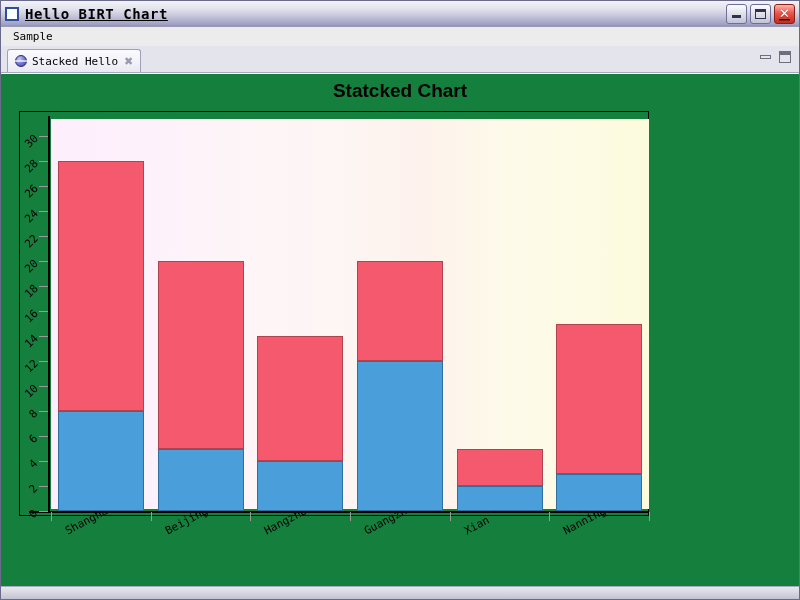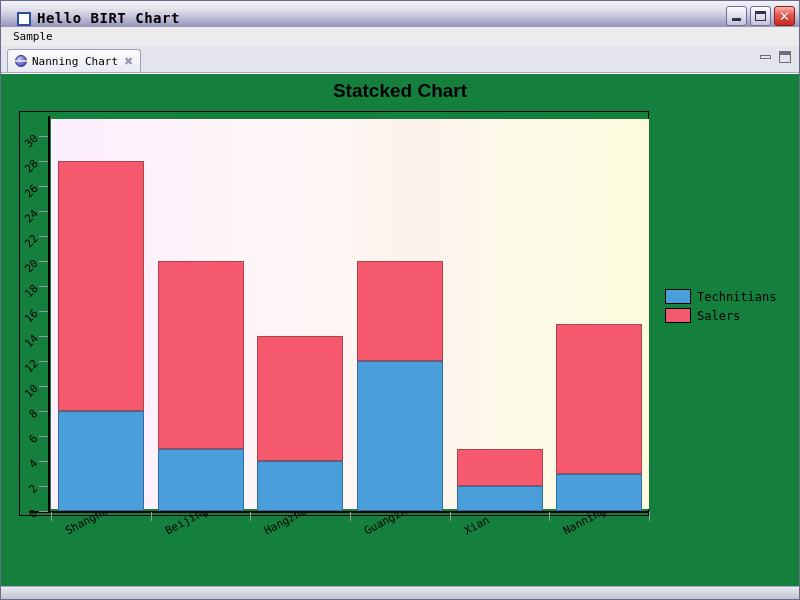--- a/index.html
+++ b/index.html
@@ -23,23 +23,24 @@
   }
 
   
   #title-bar {
     height: 26px;
     flex: 0 0 26px;
     background: linear-gradient(to bottom,
         #f2f2f8 0%, #e4e4ee 30%, #c6c6dc 60%, #9c9cc0 97%, #8c8cb4 100%);
     border-bottom: 1px solid #9a9ab4;
     display: flex;
-    align-items: flex-end;
-    padding: 0 2px 0 16px;
-    box-sizing: border-box;
+    align-items: center;
+    padding: 0 2px 0 4px;
+    box-sizing: border-box;
+    text-decoration: underline;
   }
   #title-icon {
     width: 14px; height: 14px;
     border: 2px solid #2b4f9e;
     background: #ffffff;
     box-sizing: border-box;
     margin-right: 6px;
     flex: 0 0 auto;
   }
   #title-text {
@@ -331,21 +332,21 @@
     </div>
   </div>
 
   <div id="menu-bar">
     <div class="menu-item">Sample</div>
   </div>
 
   <div id="tab-area">
     <div id="tab-chart">
       <span class="globe-icon"></span>
-      <span id="tab-label">Nanning Chart</span>
+      <span id="tab-label">Stacked Hello</span>
       <span id="tab-close">✖</span>
     </div>
     <div id="view-btns">
       <div class="vglyph-min"></div>
       <div class="vglyph-max"></div>
     </div>
   </div>
 
   <div id="chart-canvas">
 
@@ -442,26 +443,16 @@
         <div class="bar-group" style="left: 455.5px; width: 86px; top: 62px; height: 375px;">
           <div class="seg blue" style="background: rgb(74, 159, 219); height: 25px; bottom: 0px;"></div>
           <div class="seg" style="background: rgb(244, 89, 110); height: 37.5px; bottom: 25px;"></div>
         </div>
         <div class="bar-group" style="left: 555.167px; width: 86px; top: 62px; height: 375px;">
           <div class="seg blue" style="background: rgb(74, 159, 219); height: 37.5px; bottom: 0px;"></div>
           <div class="seg" style="background: rgb(244, 89, 110); height: 150px; bottom: 37.5px;"></div>
         </div>
       </div>
 
-    <div id="legend">
-        <div class="legend-row">
-          <span class="legend-swatch" style="background: rgb(74, 159, 219);"></span>
-          <span class="legend-text">Technitians</span>
-        </div>
-        <div class="legend-row">
-          <span class="legend-swatch" style="background: rgb(244, 89, 110);"></span>
-          <span class="legend-text">Salers</span>
-        </div>
-      </div>
   </div>
 
   <div id="status-strip"></div>
 </div>
 
 </body></html>

